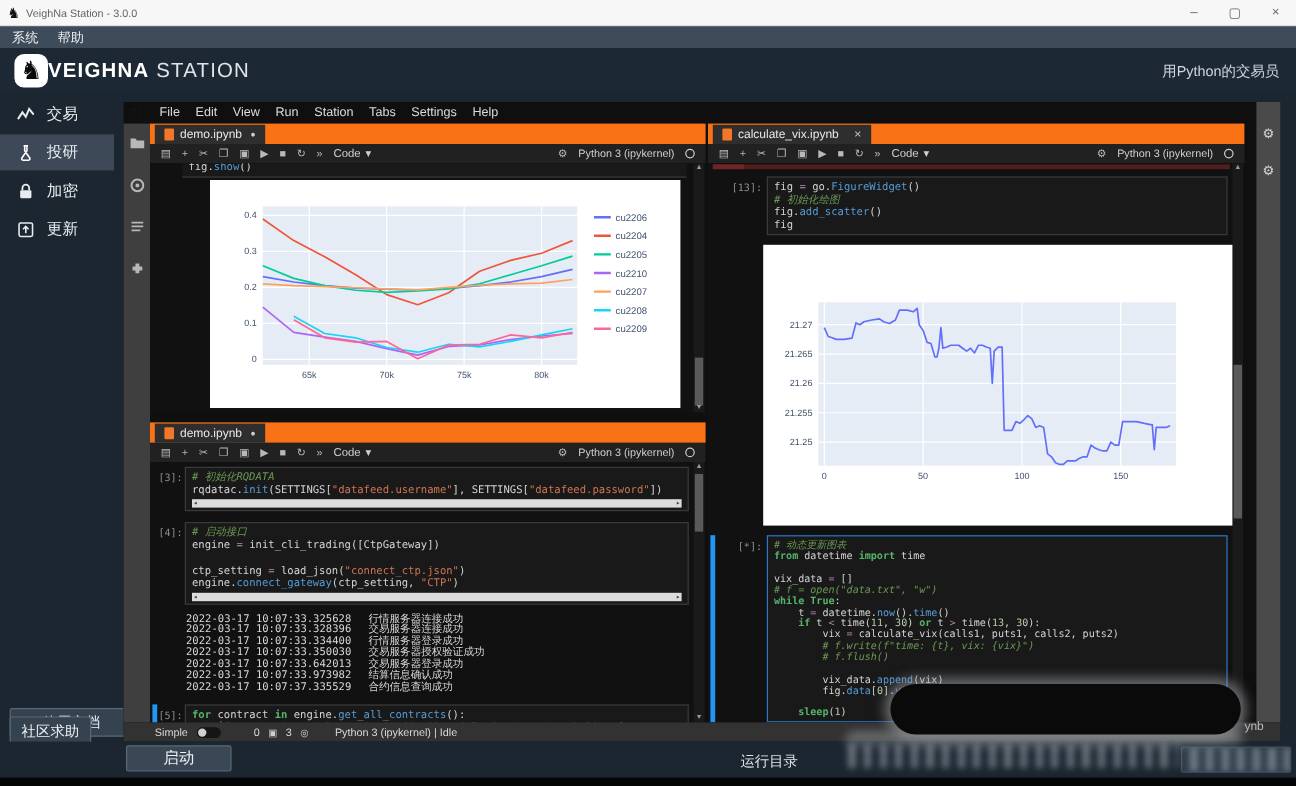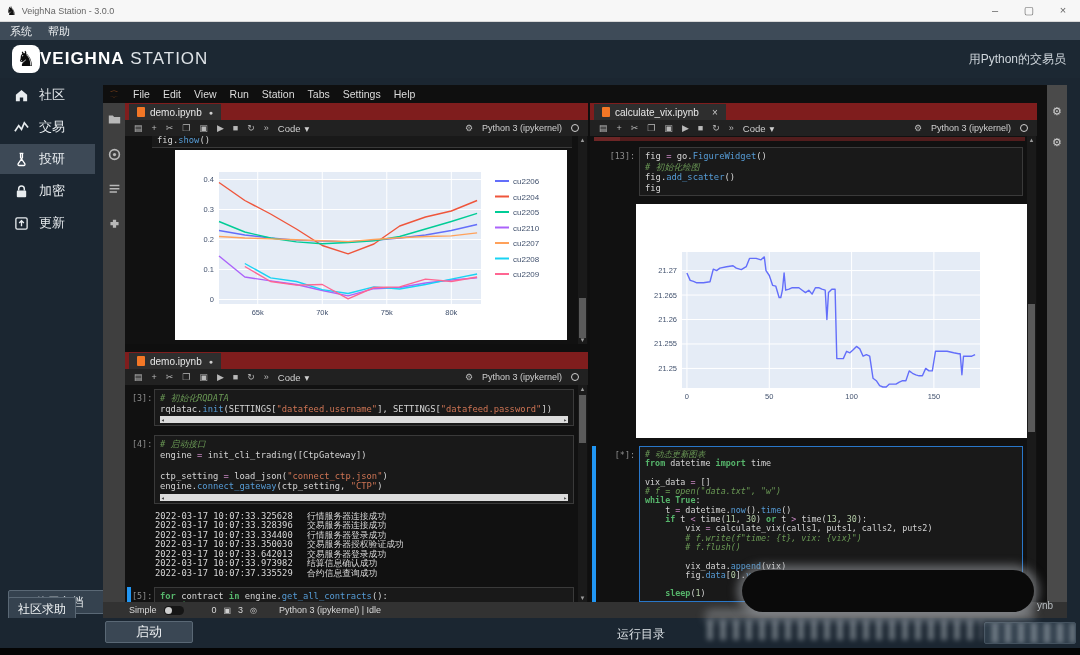--- a/index.html
+++ b/index.html
@@ -41,21 +41,21 @@
   #jl-menu{position:absolute;left:22px;top:0;width:700px;height:18px;display:flex;align-items:center;
            gap:13px;padding-left:8px;color:#dcdcdc;font-size:10.5px;}
   #jl-strip{position:absolute;left:0;top:18px;width:22px;height:499px;background:#3f3f3f;
             display:flex;flex-direction:column;align-items:center;gap:22px;padding-top:10px;}
   #jl-rightstrip{position:absolute;left:944px;top:0;width:20px;height:517px;background:#4a4a4a;
             display:flex;flex-direction:column;align-items:center;gap:18px;padding-top:20px;color:#d2d2d2;font-size:11px;}
   .panel{position:absolute;background:#111;}
   #p-tl{left:22px;top:18px;width:463px;height:241px;}
   #p-bl{left:22px;top:267px;width:463px;height:250px;}
   #p-r{left:487px;top:18px;width:447px;height:499px;}
-  .tabbar{height:17px;background:#7f1d1d;display:flex;align-items:flex-end;}
+  .tabbar{height:17px;background:#f97316;display:flex;align-items:flex-end;}
   .tab{display:flex;align-items:center;gap:5px;background:#2e2e2e;color:#e8e8e8;font-size:10px;
        padding:0 8px;height:16px;margin-left:4px;white-space:nowrap;}
   .nbicon{width:8px;height:10px;background:#f37726;border-radius:1px;flex:none;}
   .dirty{color:#cfcfcf;font-size:7px;margin-left:2px;}
   .closex{color:#c9c9c9;font-size:10px;margin-left:8px;}
   .toolbar{height:16px;background:#212121;display:flex;align-items:center;gap:9px;padding:0 9px;
            color:#b9b9b9;font-size:9px;}
   .toolbar .mode{display:flex;align-items:center;gap:4px;color:#cfcfcf;font-size:9.5px;}
   .toolbar .sp{flex:1;}
   .toolbar .kname{font-size:9px;color:#cfcfcf;}
@@ -144,26 +144,20 @@
   <div id="appheader">
     <div id="logo">♞</div>
     <div id="brand">
       <span class="b">VEIGHNA</span>
       <span class="l">STATION</span>
     </div>
     <div id="tagline">用Python的交易员</div>
   </div>
 
   <div id="sidebar">
-    <div class="side-item">
-      <svg width="15" height="15" viewBox="0 0 16 16">
-          <path d="M8 2 L14 7.2 V14 H9.8 V10 H6.2 V14 H2 V7.2 Z" fill="#e8ecef"></path>
-        </svg>
-      <span>社区</span>
-    </div>
     <div class="side-item">
       <svg width="15" height="15" viewBox="0 0 16 16">
           <polyline points="1,12 5,6 8,10 11,3 15,8" fill="none" stroke="#e8ecef" stroke-width="1.8"></polyline>
         </svg>
       <span>交易</span>
     </div>
     <div class="side-item active">
       <svg width="15" height="15" viewBox="0 0 16 16">
           <path d="M6 1.5 h4 M7 1.5 v4.5 l4.5 6.5 a1.2 1.2 0 0 1 -1 1.9 H5.5 a1.2 1.2 0 0 1 -1 -1.9 L9 6 V1.5" fill="none" stroke="#fff" stroke-width="1.4"></path>
         </svg>

